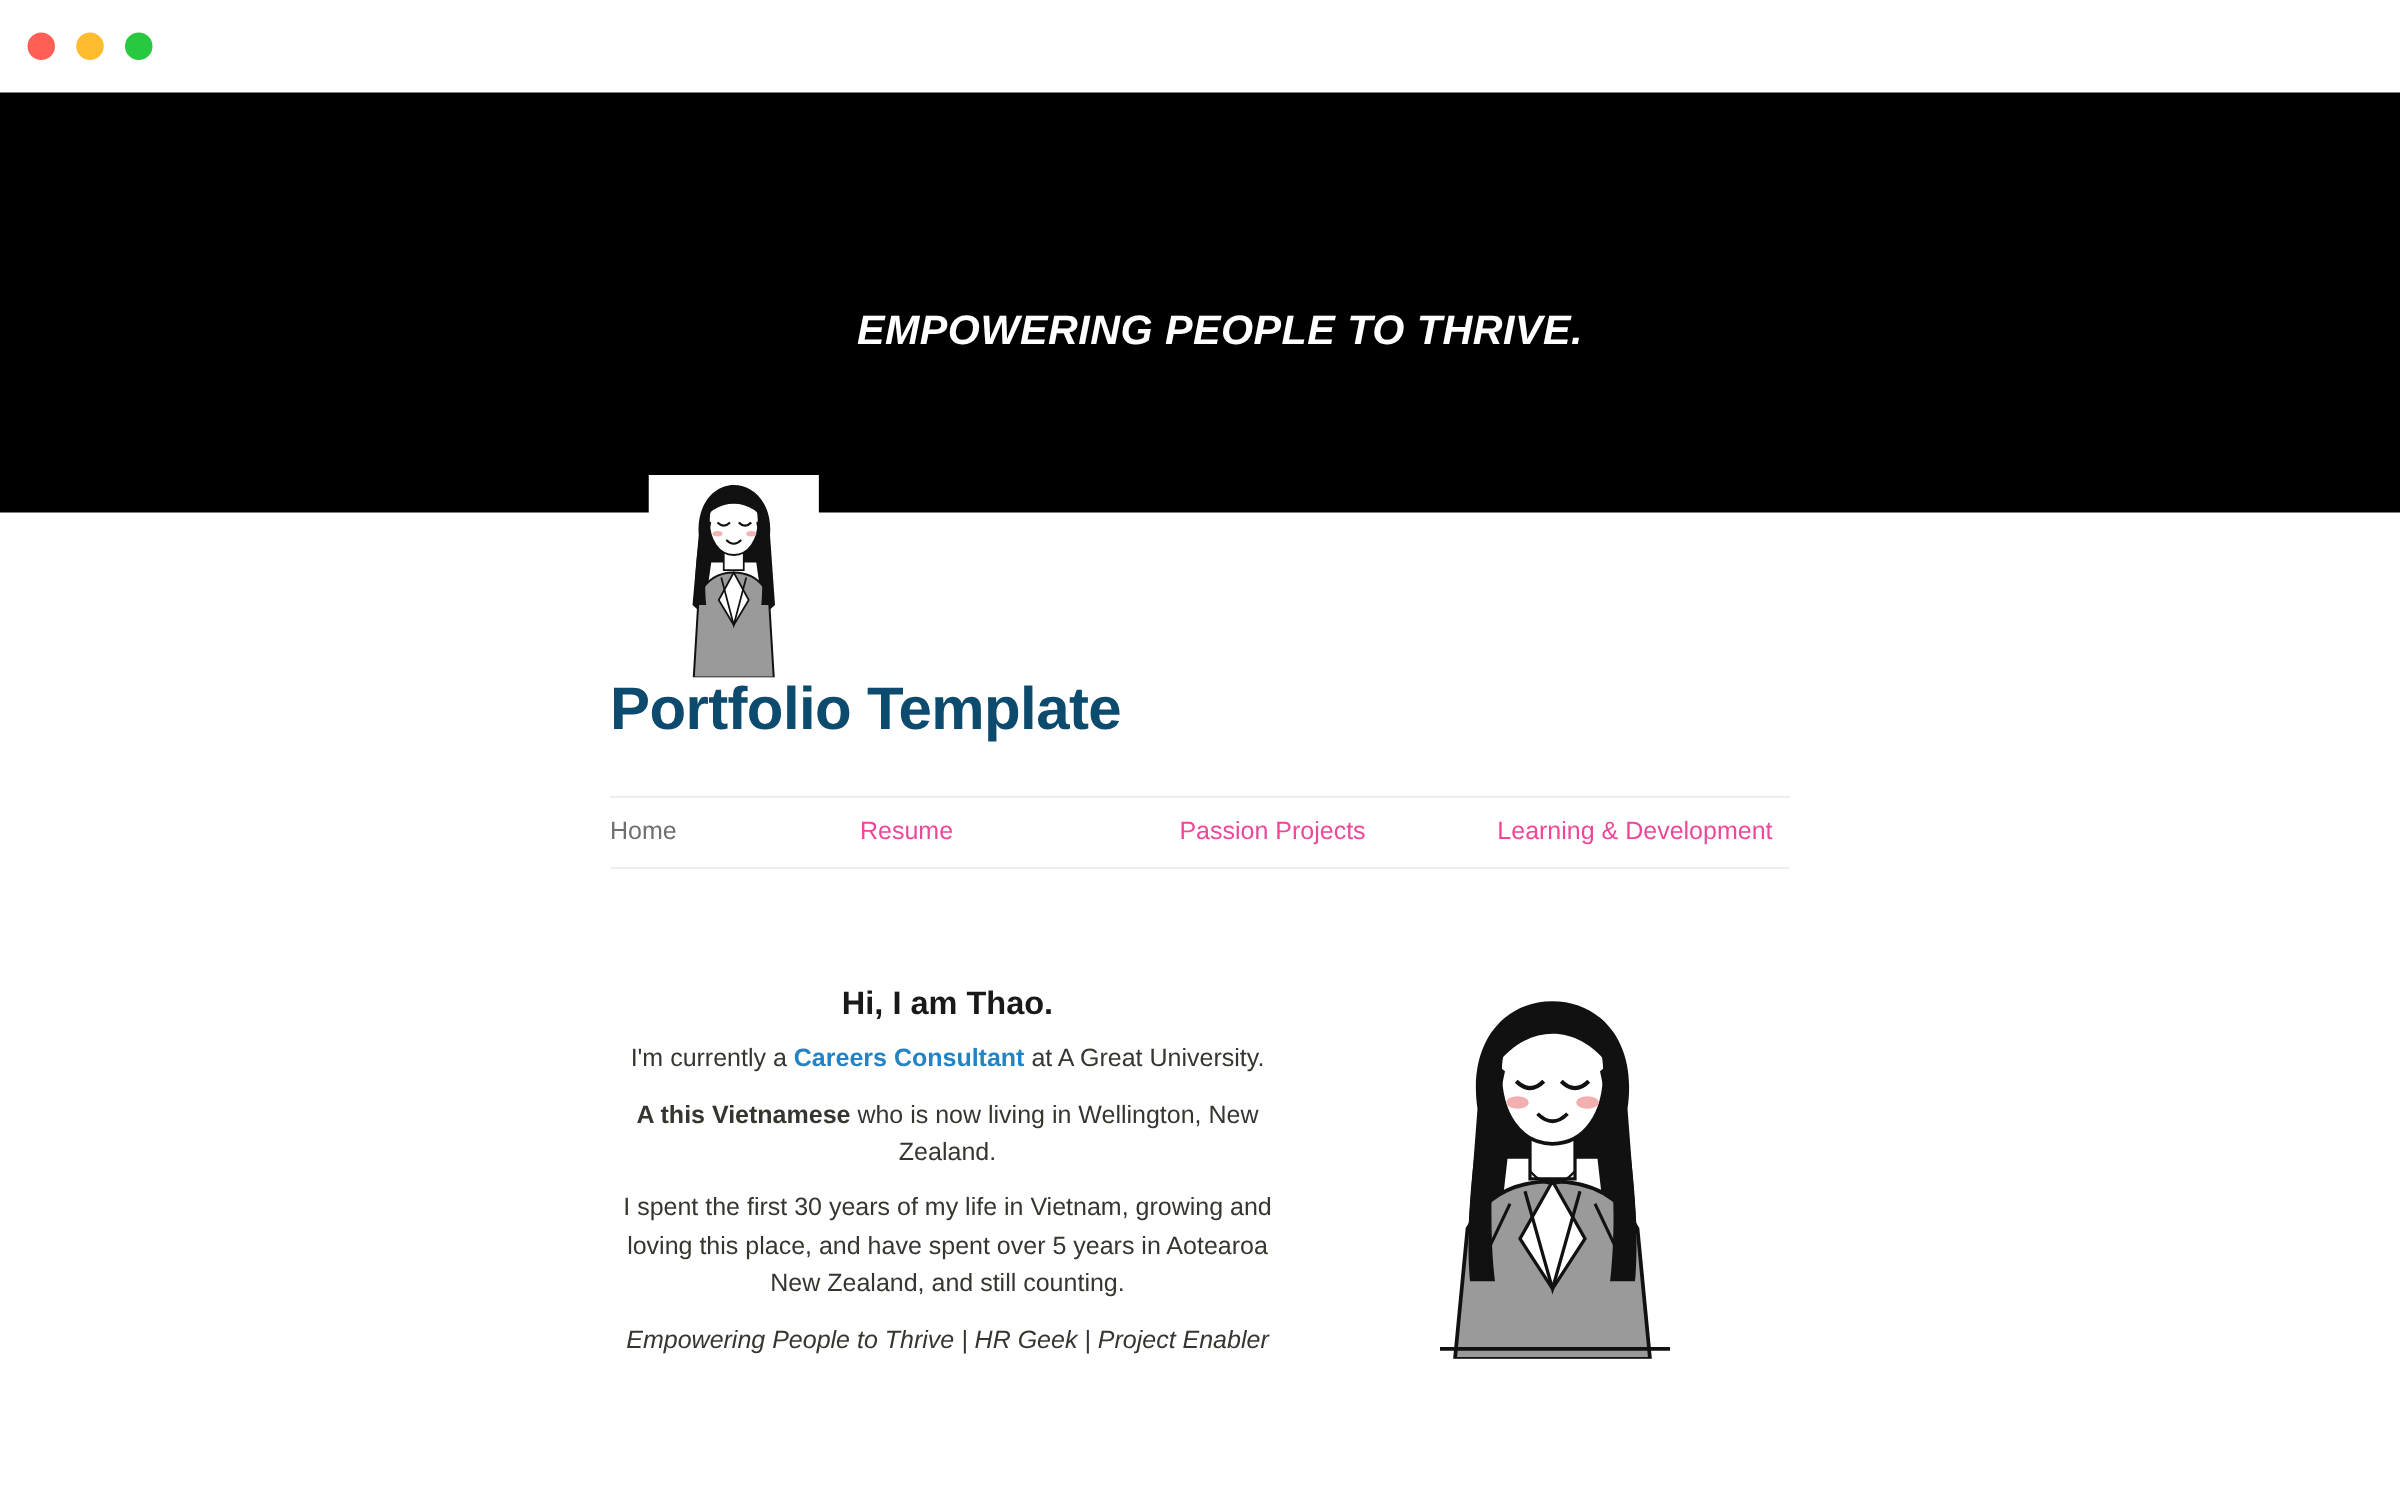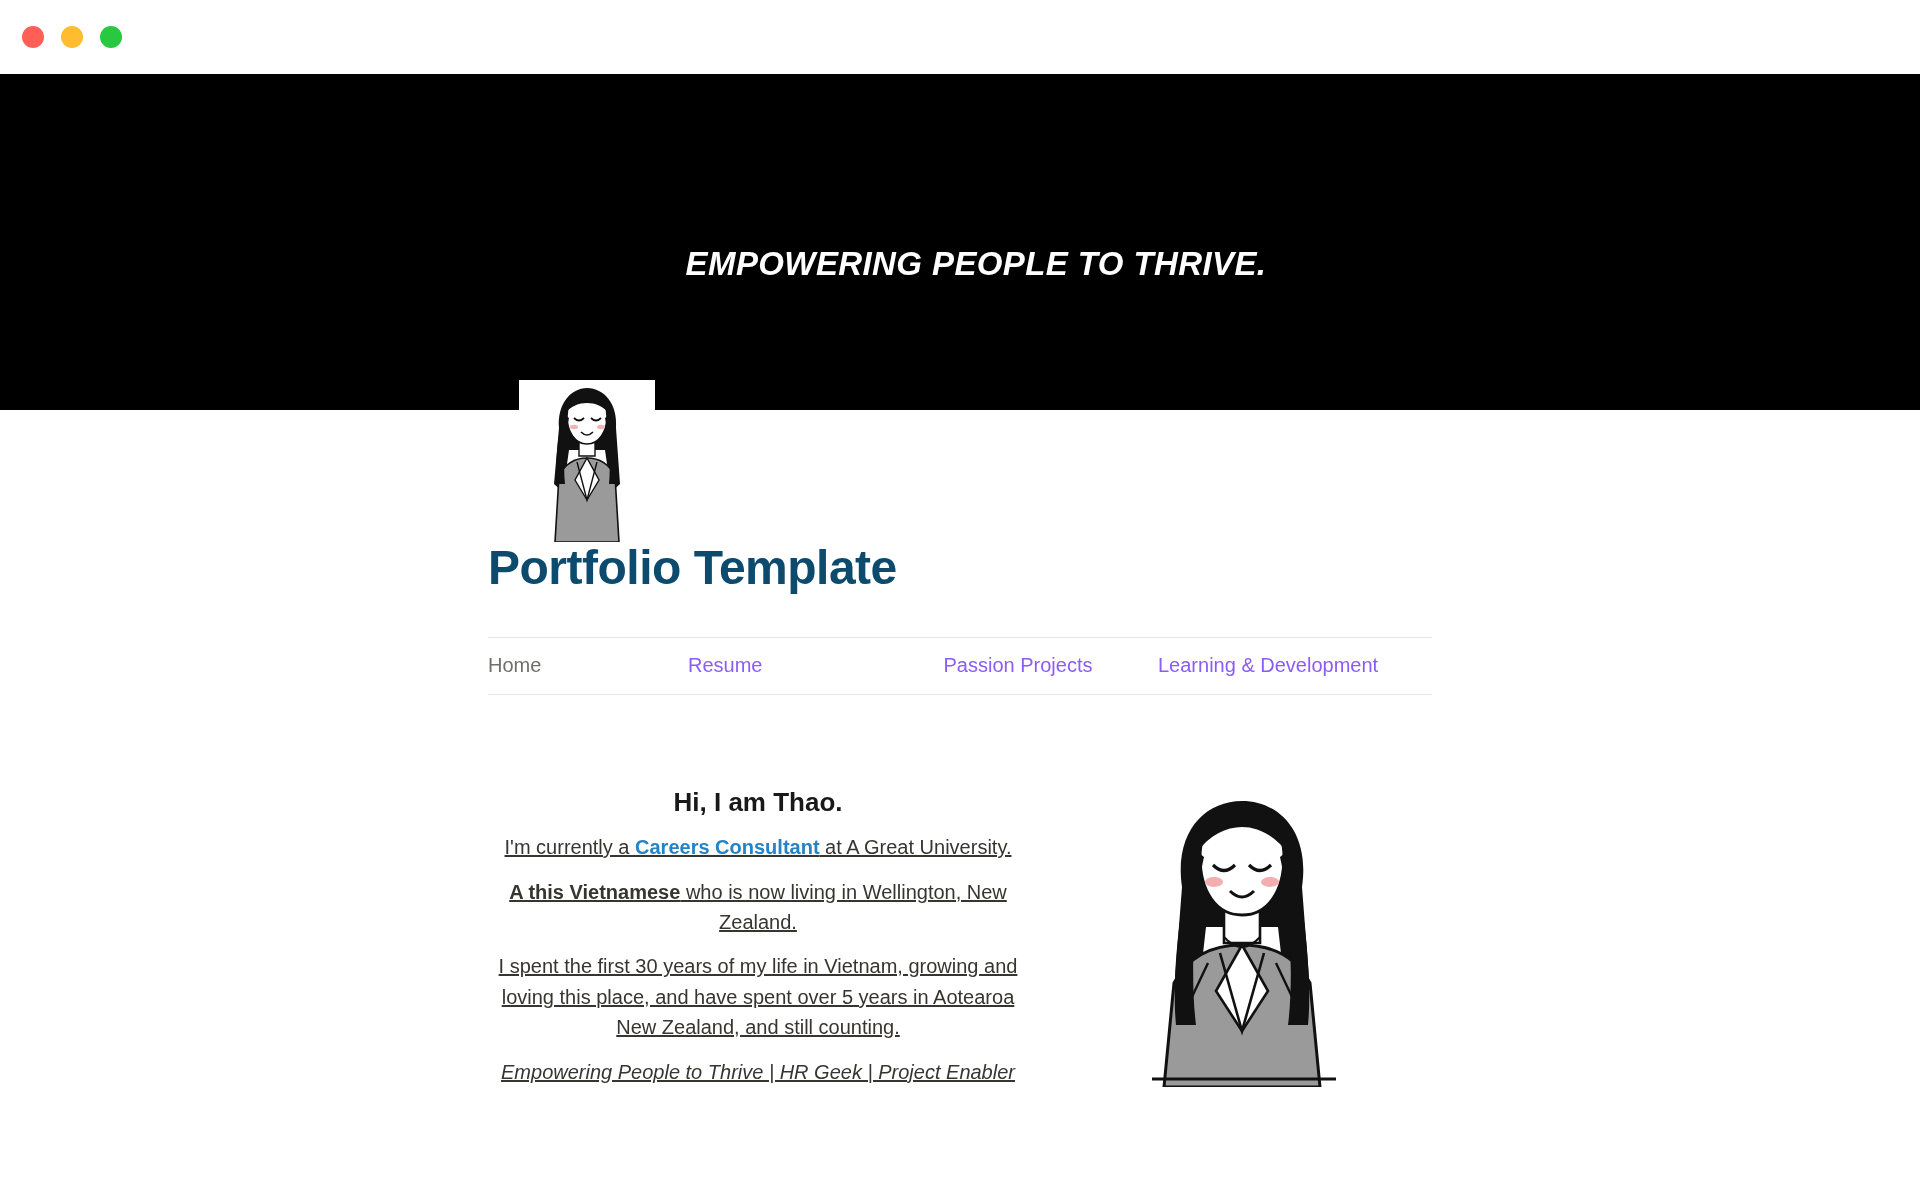--- a/index.html
+++ b/index.html
@@ -82,28 +82,28 @@
   
   .nav {
     display: flex;
     border-top: 1px solid #e6e6e4;
     border-bottom: 1px solid #e6e6e4;
     padding: 16px 0 17px 0;
     margin-top: 12px;
   }
   .nav-item {
     font-size: 20px;
-    color: #8b5cf6;
+    color: #ec4899;
     cursor: pointer;
     white-space: nowrap;
   }
   .nav-item:nth-child(1) { width: 200px; color: #6f6f6c; }
   .nav-item:nth-child(2) { width: 190px; }
   .nav-item:nth-child(3) { width: 280px; text-align: center; }
-  .nav-item:nth-child(4) { width: 260px; }
+  .nav-item:nth-child(4) { width: 260px; text-align: right; }
 
   .spacer-after-nav { height: 56px; }
 
   
   .intro {
     display: flex;
     justify-content: space-between;
     align-items: flex-start;
     padding-top: 36px;
   }
@@ -112,21 +112,20 @@
     font-size: 26px;
     font-weight: bold;
     color: #191919;
     margin: 0 0 14px 0;
   }
   .intro-text p {
     font-size: 20px;
     line-height: 1.52;
     color: #37352f;
     margin: 0 0 14px 0;
-    text-decoration: underline;
   }
   .intro-text p.last { margin-bottom: 0; }
   .link {
     color: #2383c4;
     font-weight: bold;
     text-decoration: none;
     cursor: pointer;
   }
   .bold { font-weight: bold; }
   .tagline { font-style: italic; }

